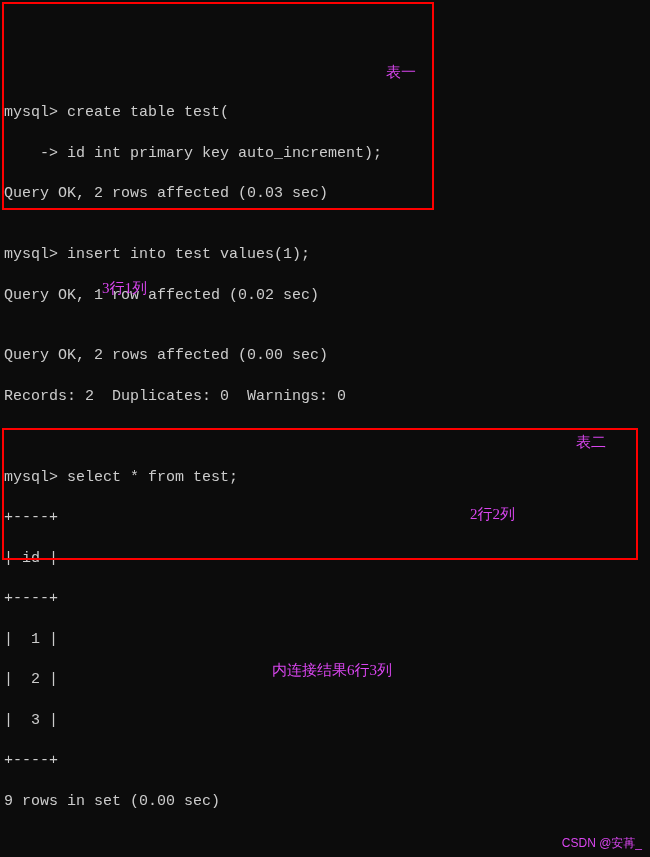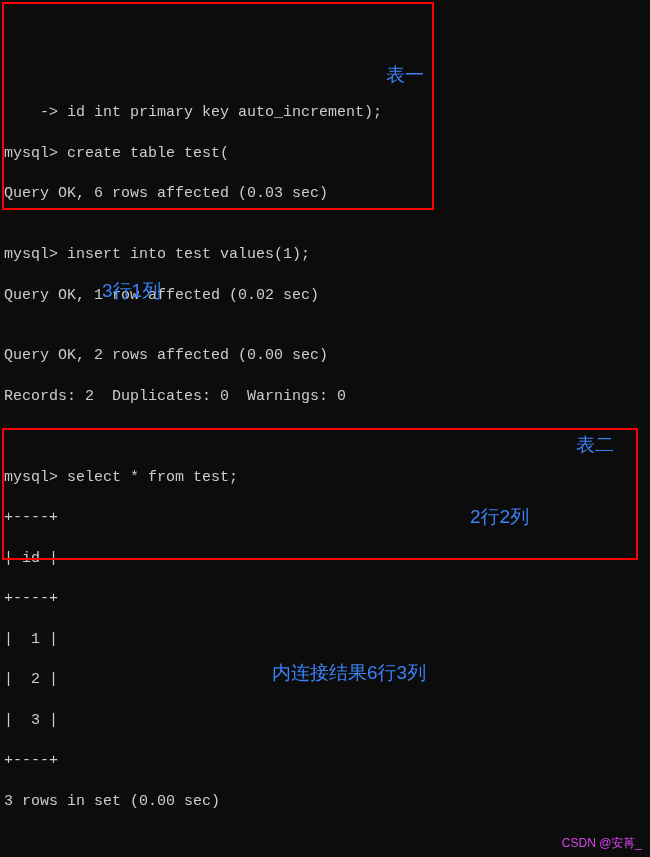--- a/index.html
+++ b/index.html
@@ -17,61 +17,61 @@
     }
     .terminal { padding: 2px 4px; position: relative; }
     .line { white-space: pre; }
     .redbox {
       position: absolute;
       border: 2px solid #ff0000;
       pointer-events: none;
     }
     .annotation {
       position: absolute;
-      color: #3b82f6;
-      font-family: Liberation Sans, sans-serif;
-      font-size: 19px;
+      color: #d946ef;
+      font-family: Liberation Serif, serif;
+      font-size: 15px;
       pointer-events: none;
       white-space: nowrap;
     }
     .watermark {
       position: absolute;
       right: 8px;
       bottom: 6px;
       color: #d946ef;
       font-family: sans-serif;
       font-size: 12px;
       pointer-events: none;
     }
   </style>
 </head>
 <body>
 
 
 
 <div class="terminal">
+<div class="line">mysql&gt; create table test(</div>
 <div class="line">    -&gt; id int primary key auto_increment);</div>
-<div class="line">mysql&gt; create table test(</div>
-<div class="line">Query OK, 6 rows affected (0.03 sec)</div>
+<div class="line">Query OK, 2 rows affected (0.03 sec)</div>
 <div class="line"></div>
 <div class="line">mysql&gt; insert into test values(1);</div>
 <div class="line">Query OK, 1 row affected (0.02 sec)</div>
 <div class="line"></div>
 <div class="line">Query OK, 2 rows affected (0.00 sec)</div>
 <div class="line">Records: 2  Duplicates: 0  Warnings: 0</div>
 <div class="line"> </div>
 <div class="line">mysql&gt; select * from test;</div>
 <div class="line">+----+</div>
 <div class="line">| id |</div>
 <div class="line">+----+</div>
 <div class="line">|  1 |</div>
 <div class="line">|  2 |</div>
 <div class="line">|  3 |</div>
 <div class="line">+----+</div>
-<div class="line">3 rows in set (0.00 sec)</div>
+<div class="line">9 rows in set (0.00 sec)</div>
 
 
 
 <div class="line"></div>
 
 
 
 
 
 

